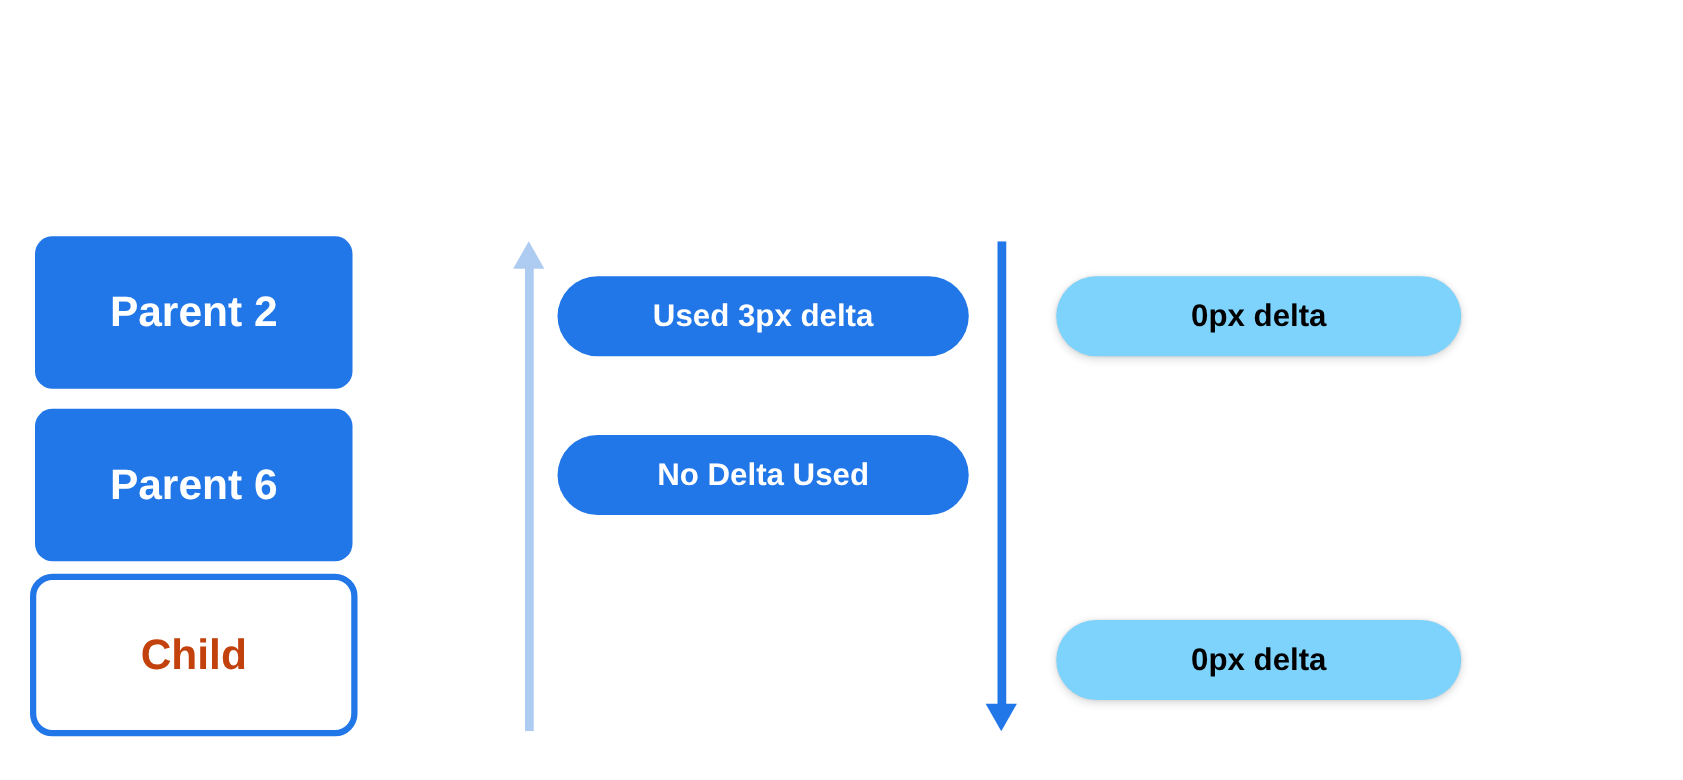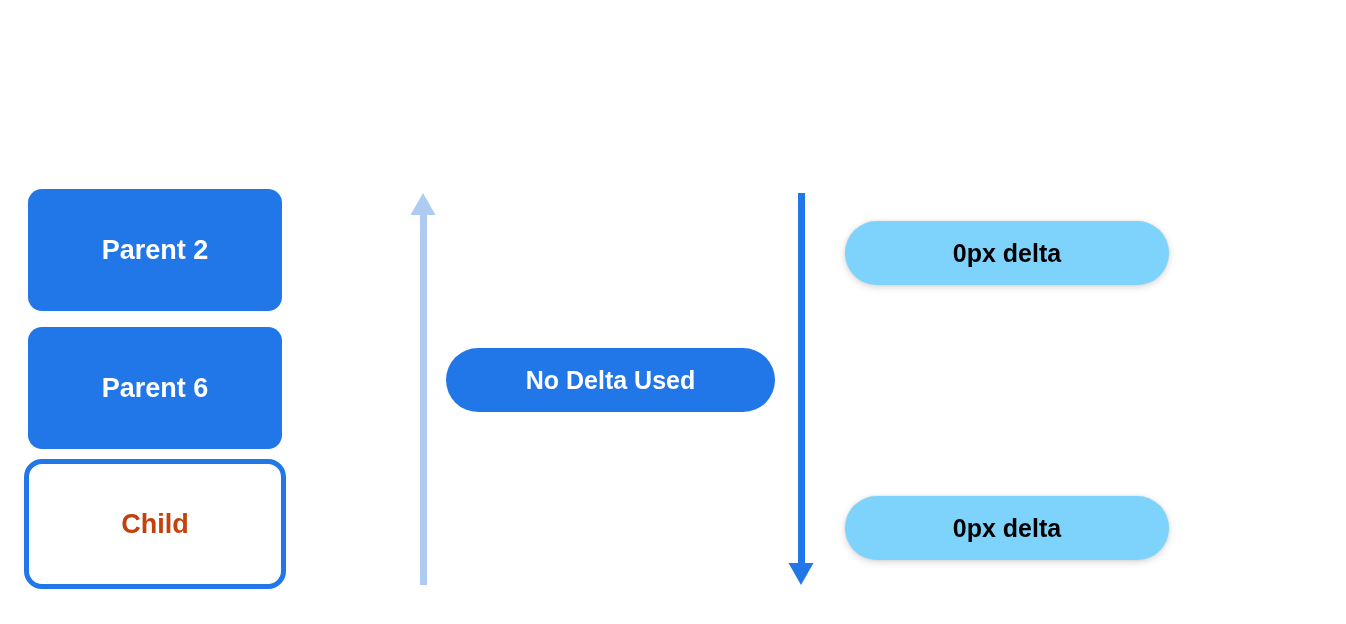--- a/index.html
+++ b/index.html
@@ -38,21 +38,21 @@
 
   
   .stack-box {
     position: absolute;
     left: 28px;
     width: 254px;
     box-sizing: border-box;
     display: flex;
     align-items: center;
     justify-content: center;
-    font-size: 27px;
+    font-size: 34px;
     font-weight: bold;
   }
   .stack-box.filled {
     background: #2176e8;
     color: #ffffff;
     border-radius: 14px;
     height: 122px;
   }
   .stack-box.outlined {
     background: #ffffff;
@@ -132,20 +132,23 @@
   <svg class="arrow" id="arrow-up" viewBox="0 0 26 392">
     <rect x="10" y="18" width="7" height="374" fill="#aecbf2"></rect>
     <polygon points="13,0 25.5,22 0.5,22" fill="#aecbf2"></polygon>
   </svg>
 
   <svg class="arrow" id="arrow-down" viewBox="0 0 26 392">
     <rect x="10" y="0" width="7" height="374" fill="#2176e8"></rect>
     <polygon points="13,392 0.5,370 25.5,370" fill="#2176e8"></polygon>
   </svg>
 
+  <div class="pill blue" id="pill-used-delta">
+    <span>Used 3px delta</span>
+  </div>
 
   <div class="pill blue" id="pill-no-delta">
     <span>No Delta Used</span>
   </div>
 
   <div class="pill white" id="pill-delta-top">
     <span>0px delta</span>
   </div>
 
   <div class="pill white" id="pill-delta-bottom">

